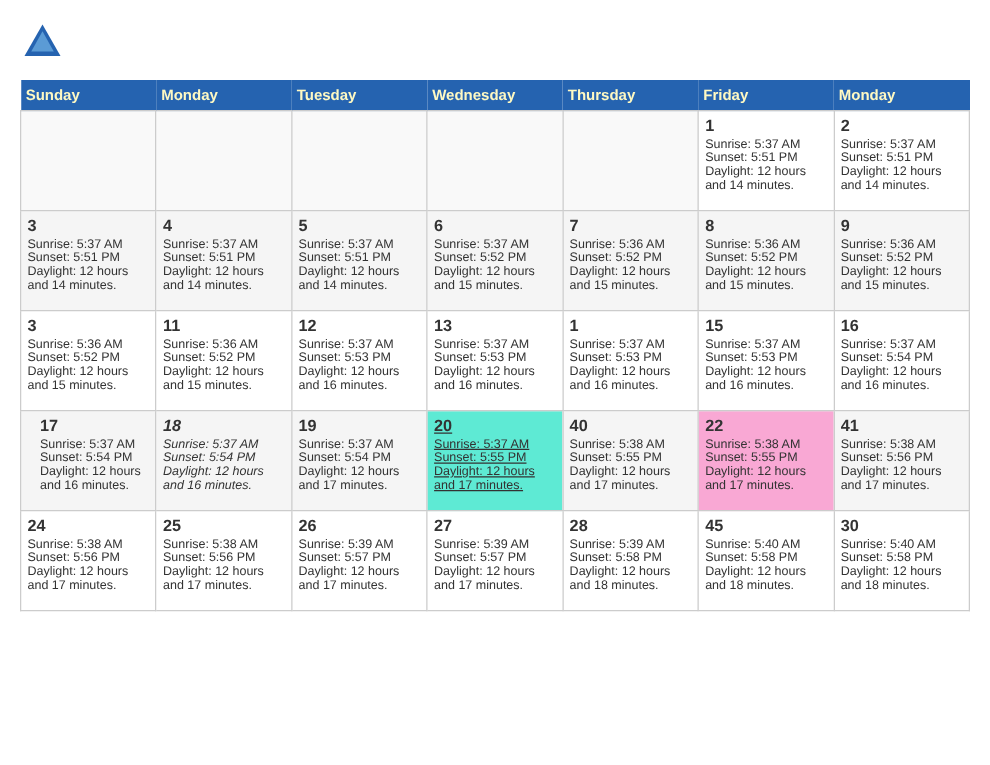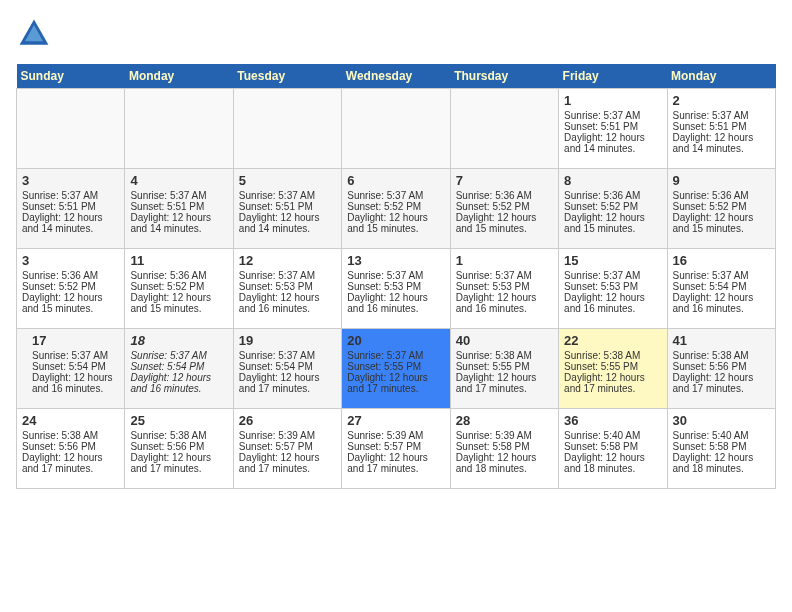--- a/index.html
+++ b/index.html
@@ -241,33 +241,33 @@
           <div>Sunrise: 5:37 AM</div>
           <div>Sunset: 5:54 PM</div>
           <div>Daylight: 12 hours and 16 minutes.</div>
         </td>
         <td style="background: rgb(245, 245, 245);">
           <span class="day-num">19</span>
           <div>Sunrise: 5:37 AM</div>
           <div>Sunset: 5:54 PM</div>
           <div>Daylight: 12 hours and 17 minutes.</div>
         </td>
-        <td style="background: #3b82f6;">
+        <td style="background: #5eead4; text-decoration: underline;">
           <span class="day-num">20</span>
           <div>Sunrise: 5:37 AM</div>
           <div>Sunset: 5:55 PM</div>
           <div>Daylight: 12 hours and 17 minutes.</div>
         </td>
         <td style="background: rgb(245, 245, 245);">
           <span class="day-num">40</span>
           <div>Sunrise: 5:38 AM</div>
           <div>Sunset: 5:55 PM</div>
           <div>Daylight: 12 hours and 17 minutes.</div>
         </td>
-        <td style="background: #fef9c3; margin-top: 44px;">
+        <td style="background: #f9a8d4; margin-top: 44px;">
           <span class="day-num">22</span>
           <div>Sunrise: 5:38 AM</div>
           <div>Sunset: 5:55 PM</div>
           <div>Daylight: 12 hours and 17 minutes.</div>
         </td>
         <td style="background: rgb(245, 245, 245);">
           <span class="day-num">41</span>
           <div>Sunrise: 5:38 AM</div>
           <div>Sunset: 5:56 PM</div>
           <div>Daylight: 12 hours and 17 minutes.</div>
@@ -298,21 +298,21 @@
           <div>Sunset: 5:57 PM</div>
           <div>Daylight: 12 hours and 17 minutes.</div>
         </td>
         <td>
           <span class="day-num">28</span>
           <div>Sunrise: 5:39 AM</div>
           <div>Sunset: 5:58 PM</div>
           <div>Daylight: 12 hours and 18 minutes.</div>
         </td>
         <td>
-          <span class="day-num">36</span>
+          <span class="day-num">45</span>
           <div>Sunrise: 5:40 AM</div>
           <div>Sunset: 5:58 PM</div>
           <div>Daylight: 12 hours and 18 minutes.</div>
         </td>
         <td>
           <span class="day-num">30</span>
           <div>Sunrise: 5:40 AM</div>
           <div>Sunset: 5:58 PM</div>
           <div>Daylight: 12 hours and 18 minutes.</div>
         </td>

